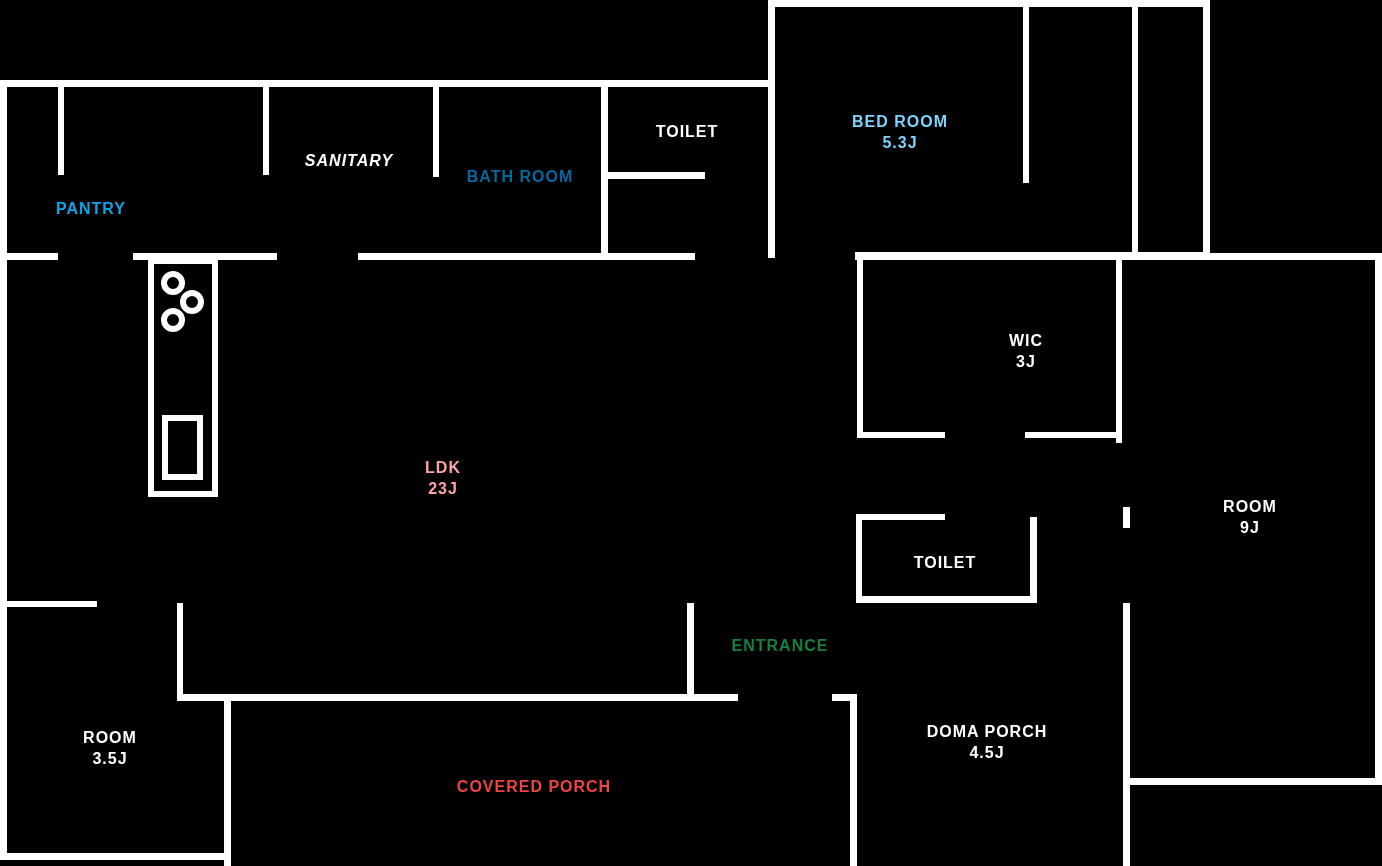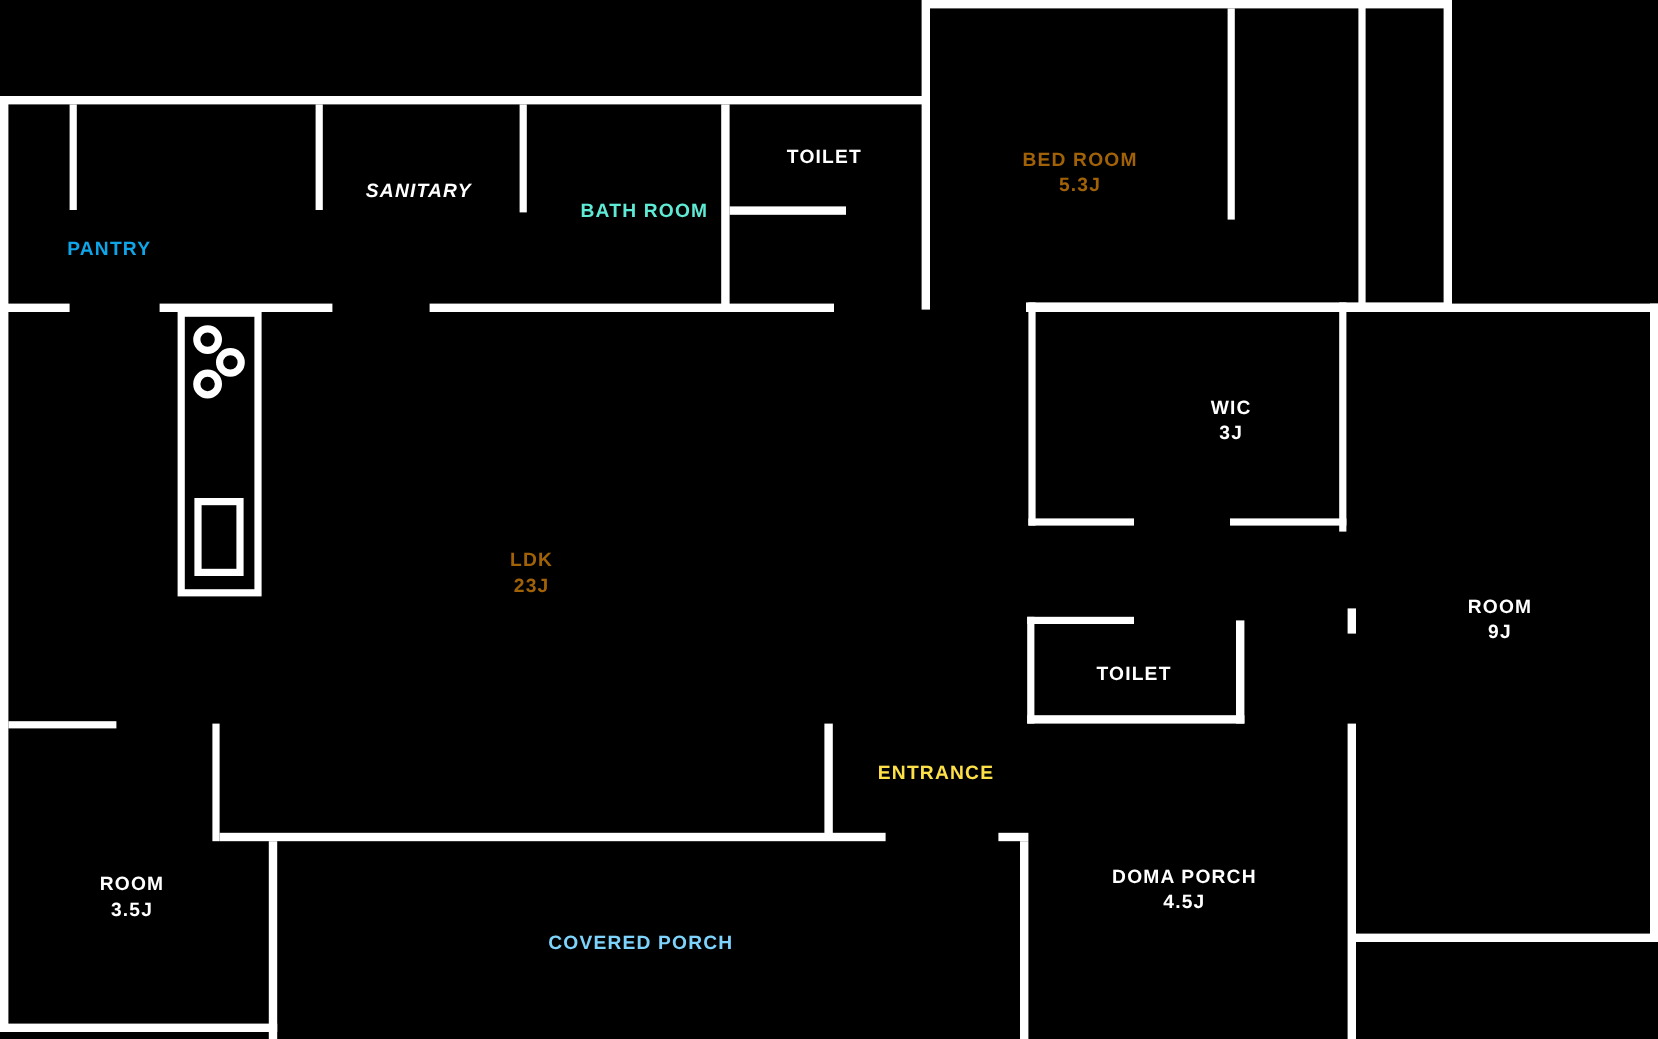--- a/index.html
+++ b/index.html
@@ -81,53 +81,53 @@
       <circle cx="192" cy="302" r="9" fill="none" stroke="#ffffff" stroke-width="6"></circle>
       <circle cx="173" cy="320" r="9" fill="none" stroke="#ffffff" stroke-width="6"></circle>
     </svg>
   <div id="labels">
       <div class="room-label" style="left: 91px; top: 176px; color: #0ea5e9; margin-top: 32px;">
         <div>PANTRY</div>
       </div>
       <div class="room-label" style="left: 349px; top: 160px; color: rgb(255, 255, 255); font-style: italic;">
         <div>SANITARY</div>
       </div>
-      <div class="room-label" style="left: 537px; top: 176px; color: #5eead4;">
+      <div class="room-label" style="left: 520px; top: 176px; color: #0369a1;">
         <div>BATH ROOM</div>
       </div>
       <div class="room-label" style="left: 687px; top: 131px; color: rgb(255, 255, 255);">
         <div>TOILET</div>
       </div>
-      <div class="room-label" style="left: 900px; top: 144px; color: #a16207;">
+      <div class="room-label" style="left: 900px; top: 132px; color: #7dd3fc;">
         <div>BED ROOM</div>
         <div>5.3J</div>
       </div>
       <div class="room-label" style="left: 987px; top: 351px; color: rgb(255, 255, 255); margin-left: 39px;">
         <div>WIC</div>
         <div>3J</div>
       </div>
-      <div class="room-label" style="left: 443px; top: 478px; color: #a16207;">
+      <div class="room-label" style="left: 443px; top: 478px; color: #fca5a5;">
         <div>LDK</div>
         <div>23J</div>
       </div>
       <div class="room-label" style="left: 945px; top: 562px; color: rgb(255, 255, 255);">
         <div>TOILET</div>
       </div>
       <div class="room-label" style="left: 1250px; top: 517px; color: rgb(255, 255, 255);">
         <div>ROOM</div>
         <div>9J</div>
       </div>
-      <div class="room-label" style="left: 780px; top: 645px; color: #fde047;">
+      <div class="room-label" style="left: 780px; top: 645px; color: #15803d;">
         <div>ENTRANCE</div>
       </div>
       <div class="room-label" style="left: 110px; top: 748px; color: rgb(255, 255, 255);">
         <div>ROOM</div>
         <div>3.5J</div>
       </div>
       <div class="room-label" style="left: 987px; top: 742px; color: rgb(255, 255, 255);">
         <div>DOMA PORCH</div>
         <div>4.5J</div>
       </div>
-      <div class="room-label" style="left: 534px; top: 786px; color: #7dd3fc;">
+      <div class="room-label" style="left: 534px; top: 786px; color: #ef4444;">
         <div>COVERED PORCH</div>
       </div>
     </div>
 </div>
 
 </body></html>

